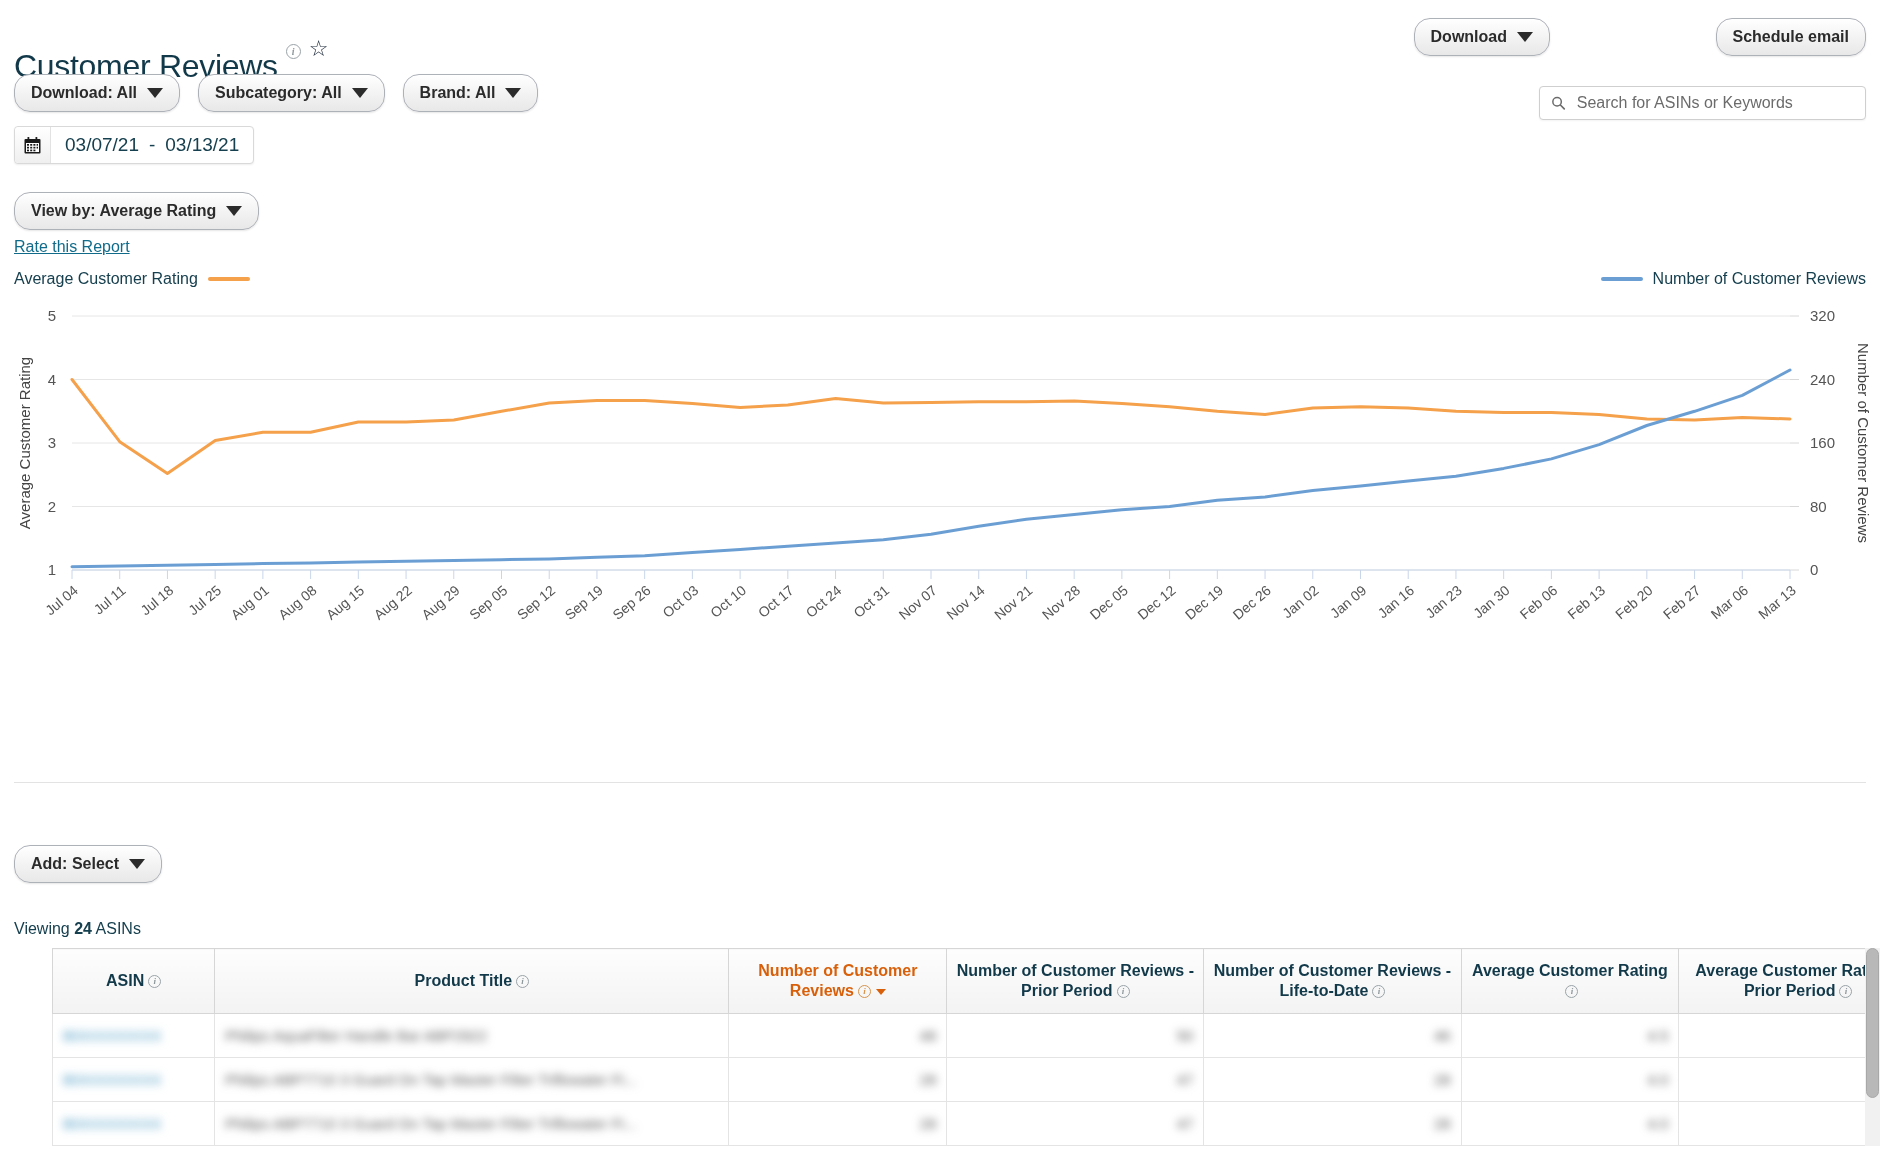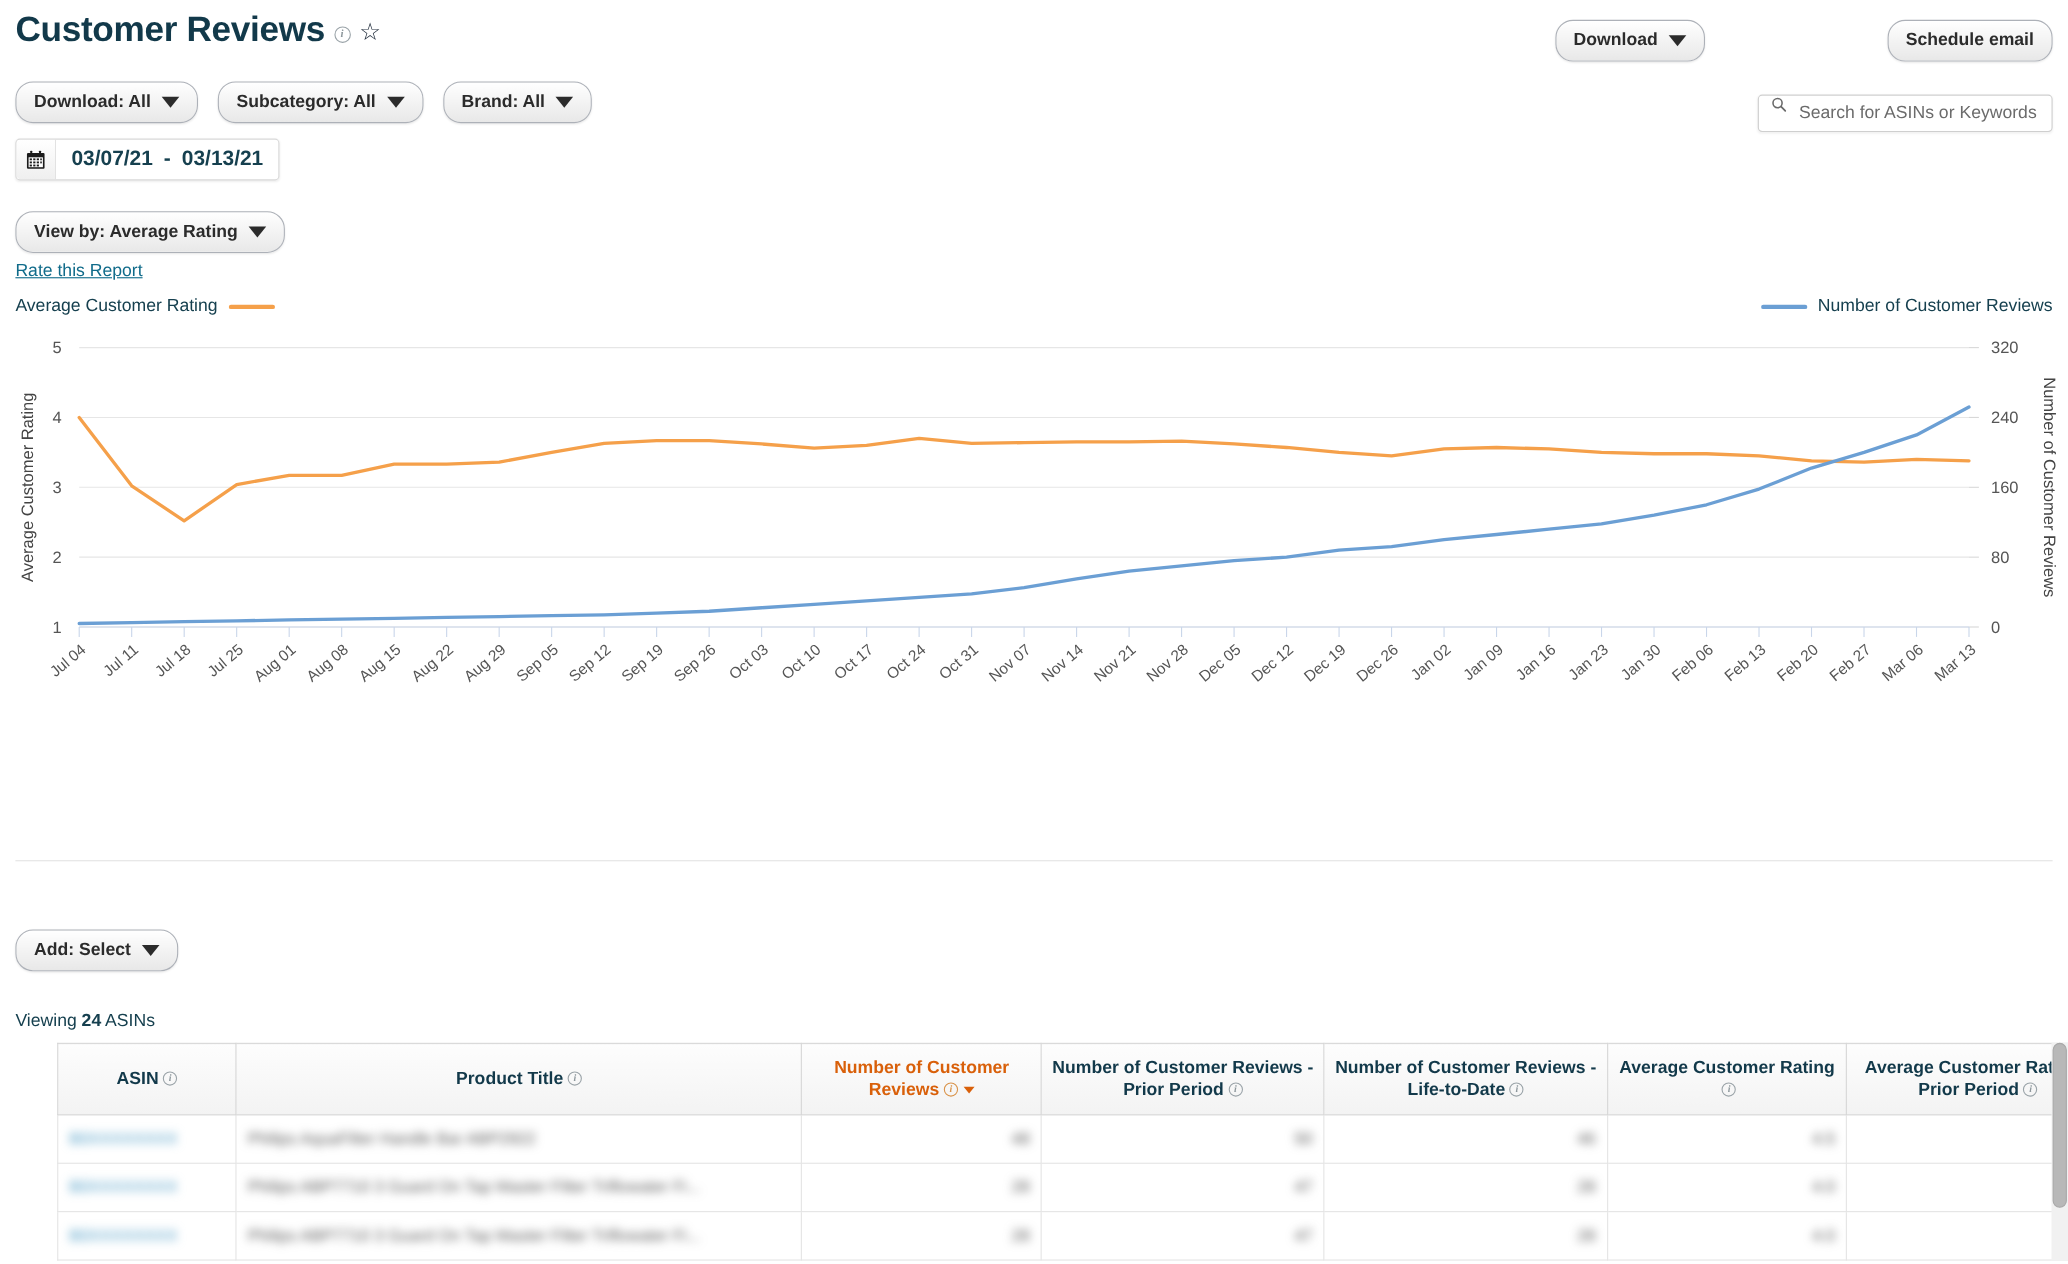--- a/index.html
+++ b/index.html
@@ -12,21 +12,21 @@
     overflow:hidden;
     position:relative;
   }
 
   
   .page-title-row{
     position:absolute; left:14px; top:8px;
     display:flex; align-items:center; gap:8px;
   }
   .page-title{
-    font-size:32px; font-weight:700; color:#12394a; letter-spacing:-0.3px;
+    font-size:32px; font-weight:400; color:#12394a; letter-spacing:-0.3px;margin-top:40px;
   }
   .info-ico{
     display:inline-block; width:15px; height:15px; border-radius:50%;
     border:1.4px solid #9aa3a8; color:#8d979c; font-size:10px; line-height:13px;
     text-align:center; font-family:"Liberation Serif", serif; font-style:italic;
     font-weight:700; position:relative; top:5px;
   }
   .star-ico{ font-size:22px; color:#232f3e; position:relative; top:2px; }
 
   
@@ -47,31 +47,31 @@
   .datebox{
     display:flex; align-items:stretch; height:38px;
     border:1px solid #d9d9d9; border-radius:4px; background:#fff;
     box-shadow:0 1px 2px rgba(0,0,0,.07);
   }
   .cal-btn{
     width:36px; display:flex; align-items:center; justify-content:center;
     background:linear-gradient(to bottom,#ffffff,#efefef);
     border-right:1px solid #e2e2e2; border-radius:4px 0 0 4px; cursor:pointer;
   }
-  .date-fields{ display:flex; align-items:center; padding:0 12px; gap:8px; font-size:19px; color:#16404f;font-weight:bold; }
+  .date-fields{ display:flex; align-items:center; padding:0 12px; gap:8px; font-size:19px; color:#16404f; }
   .date-field{ border-bottom:1px solid transparent; padding:1px 2px; }
   .date-dash{ color:#16404f; }
 
   .download-wrap{ position:absolute; right:330px; top:18px; }
   .schedule-wrap{ position:absolute; right:14px; top:18px; }
   .search-wrap{
     position:absolute; right:14px; top:86px;
-    width:268px; height:34px;
+    width:327px; height:34px;
     border:1px solid #cfcfcf; border-radius:4px; background:#fff;
-    display:flex; gap:9px; padding:0 11px;
+    display:flex; align-items:center; gap:9px; padding:0 11px;
     box-shadow:0 1px 2px rgba(0,0,0,.05);
   }
   .search-input{
     border:none; outline:none; font-size:16px; color:#555; width:100%;
     font-family:"Liberation Sans", sans-serif; background:transparent;
   }
   .search-input::placeholder{ color:#6b6b6b; }
 
   .rate-link{
     position:absolute; left:14px; top:238px;

